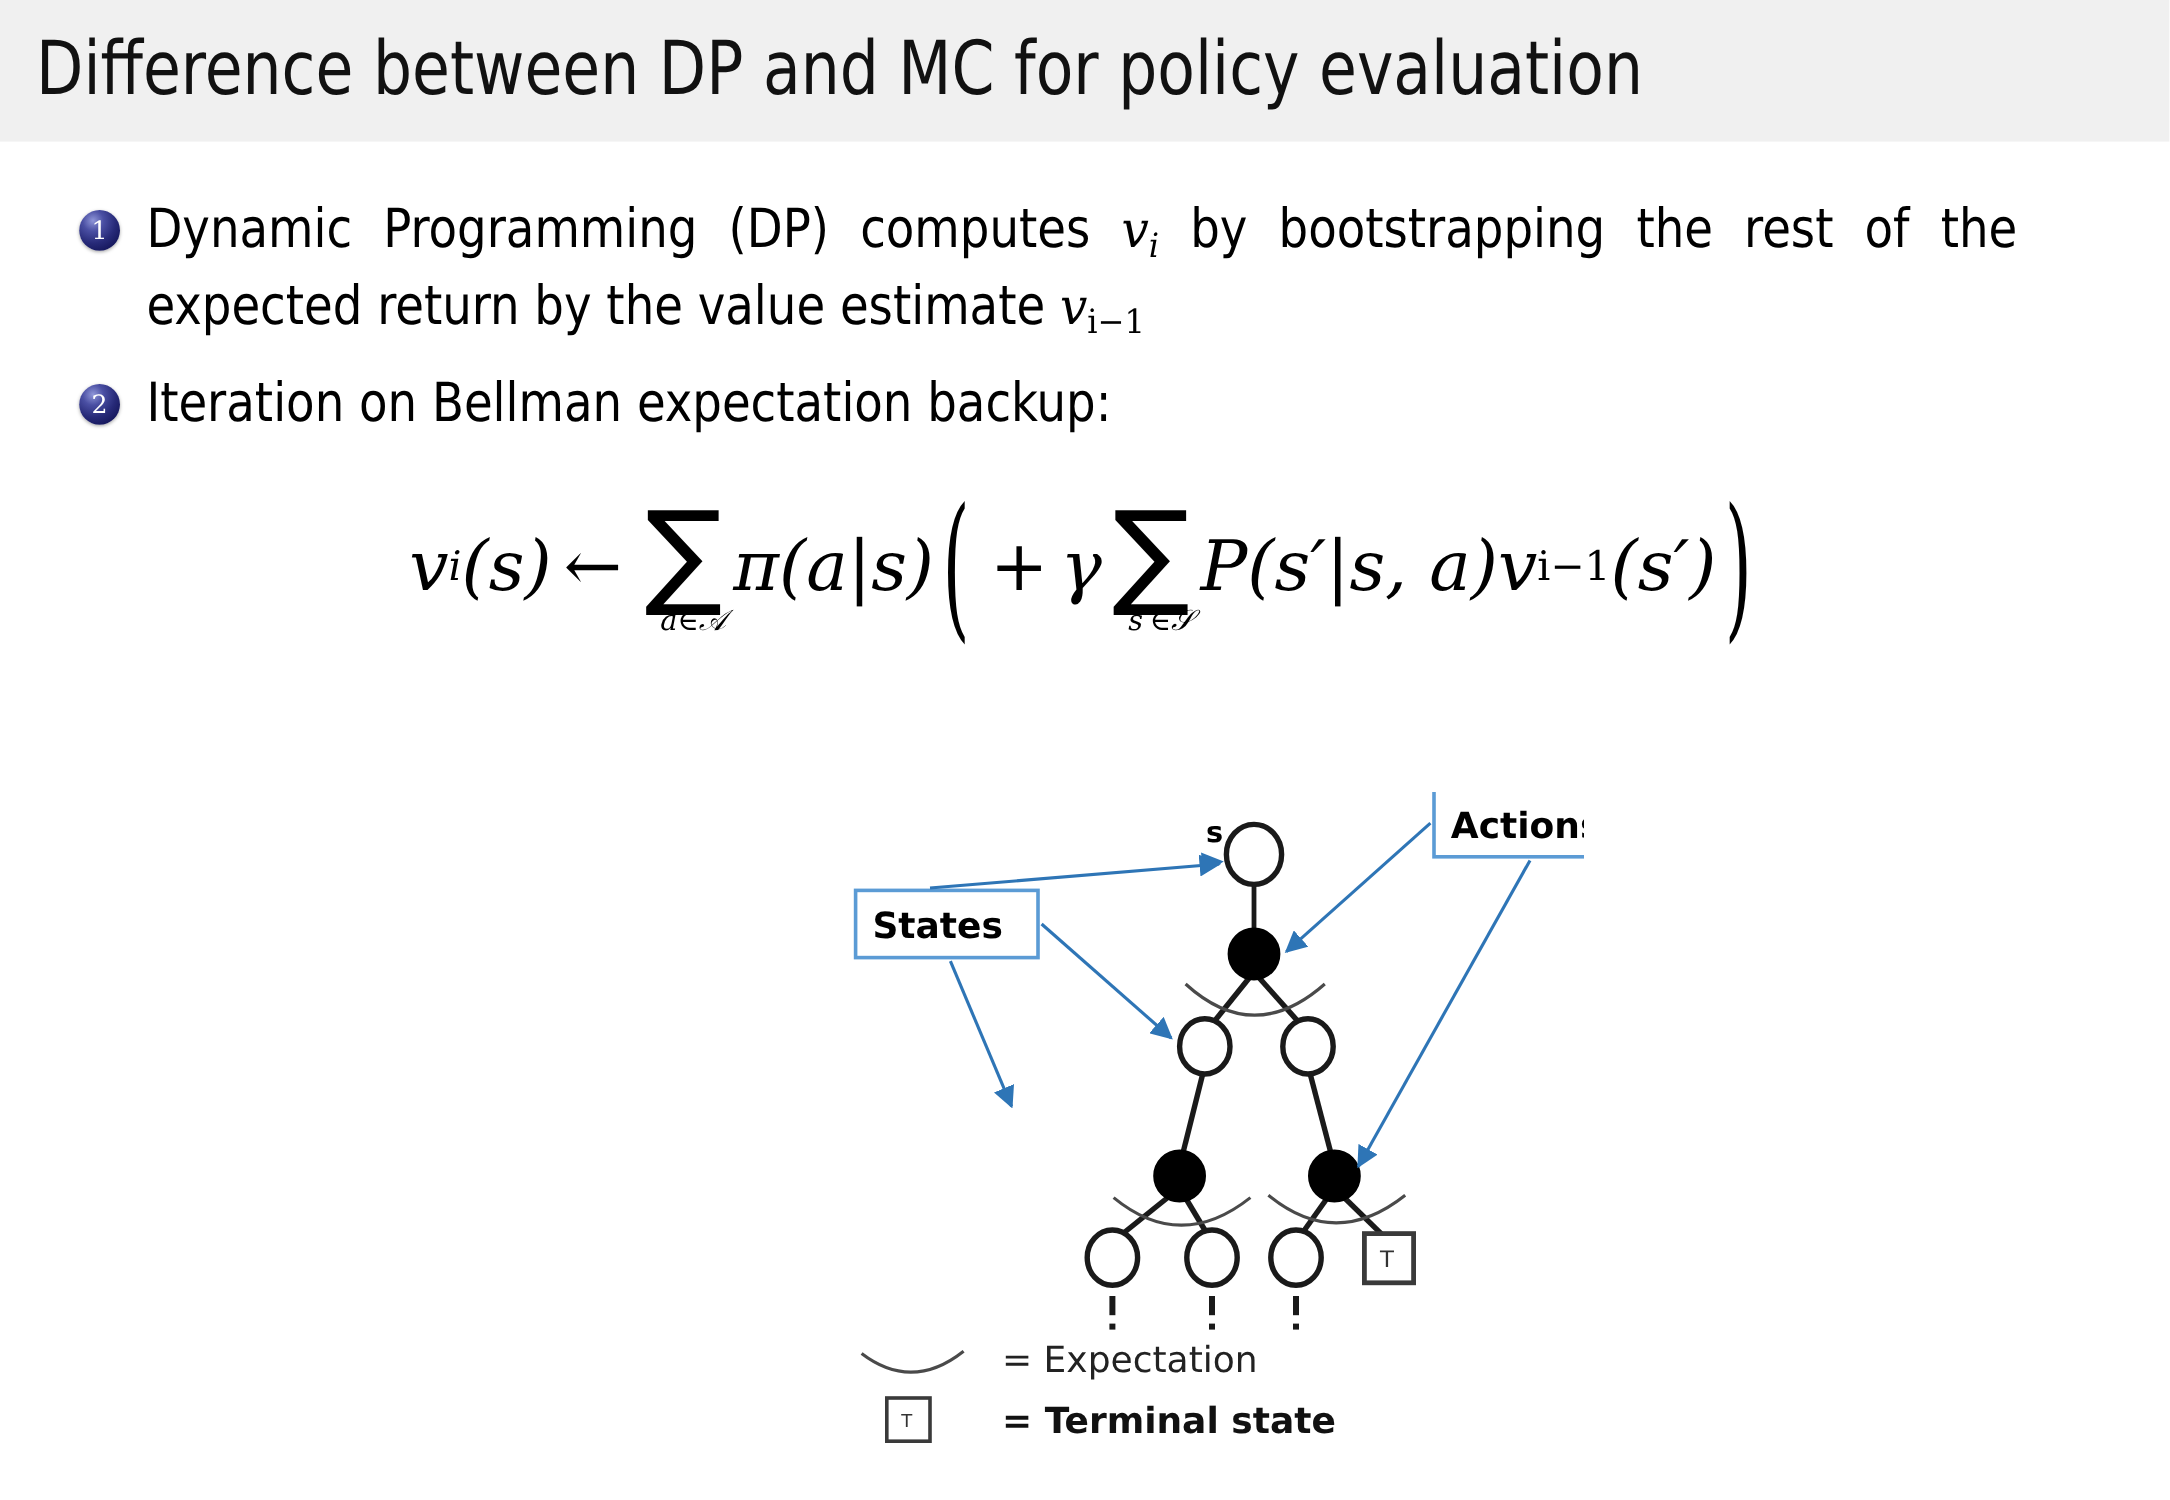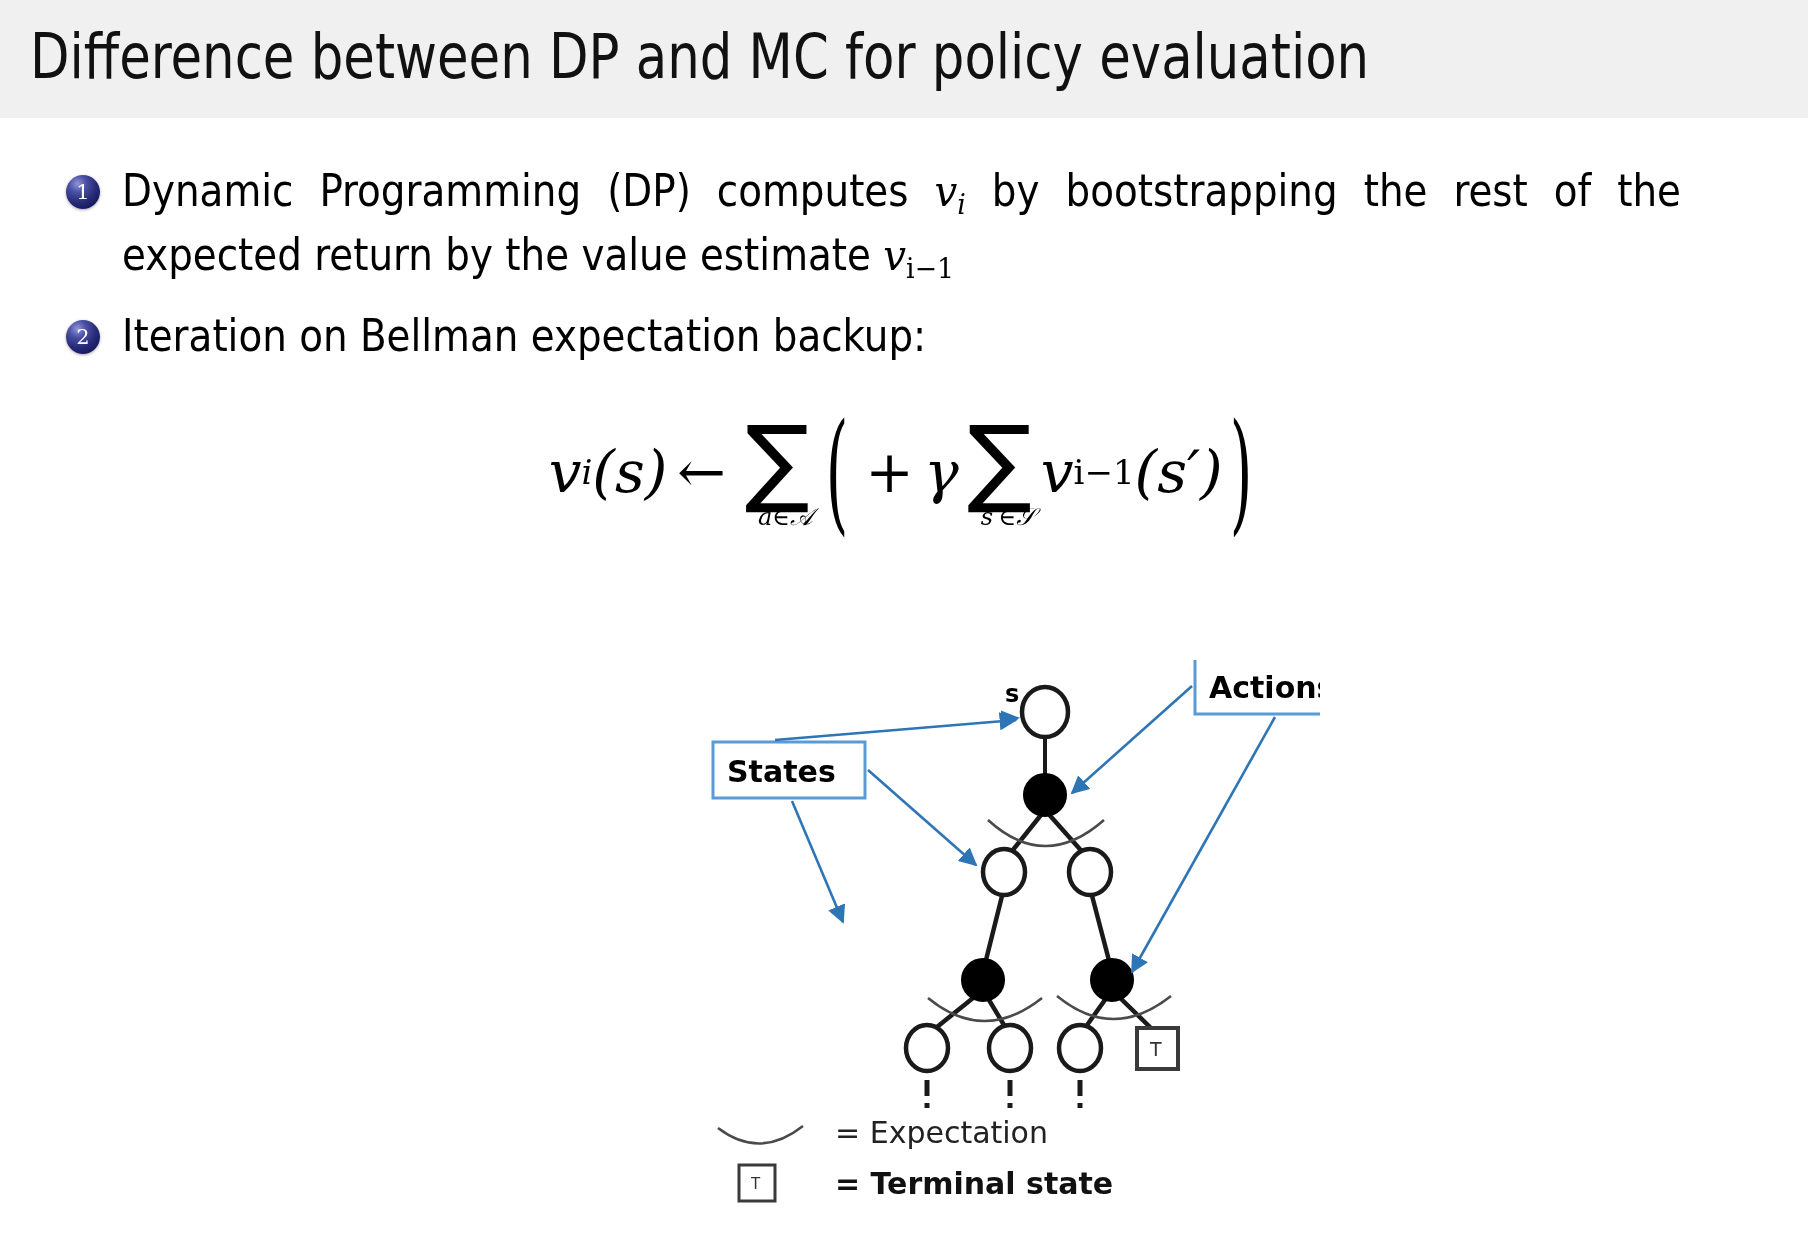--- a/index.html
+++ b/index.html
@@ -201,29 +201,31 @@
       <span class="eq-it">v</span>
         <span class="eq-sub">i</span>
         <span class="eq-it">(s)</span>
       <span class="eq-op">←</span>
 
       <span class="bigsum">
         <span class="sig">∑</span>
         <span class="lim">a∈𝒜</span>
       </span>
 
+      <span class="eq-it">π(a|s)</span>
       <span class="eq-paren">(</span>
       <span class="eq-op">+</span>
       <span class="eq-it">γ</span>
 
       <span class="bigsum">
         <span class="sig">∑</span>
         <span class="lim">s′∈𝒮</span>
       </span>
 
+      <span class="eq-it">P(s′|s, a)</span>
         <span class="eq-it">v</span>
         <span class="eq-sub-up">i−1</span>
         <span class="eq-it">(s′)</span>
       <span class="eq-paren">)</span>
     </span>
   </span>
 </div>
 
 <div class="diagram">
 <svg width="620" height="580" viewBox="0 0 620 580" xmlns="http://www.w3.org/2000/svg">

